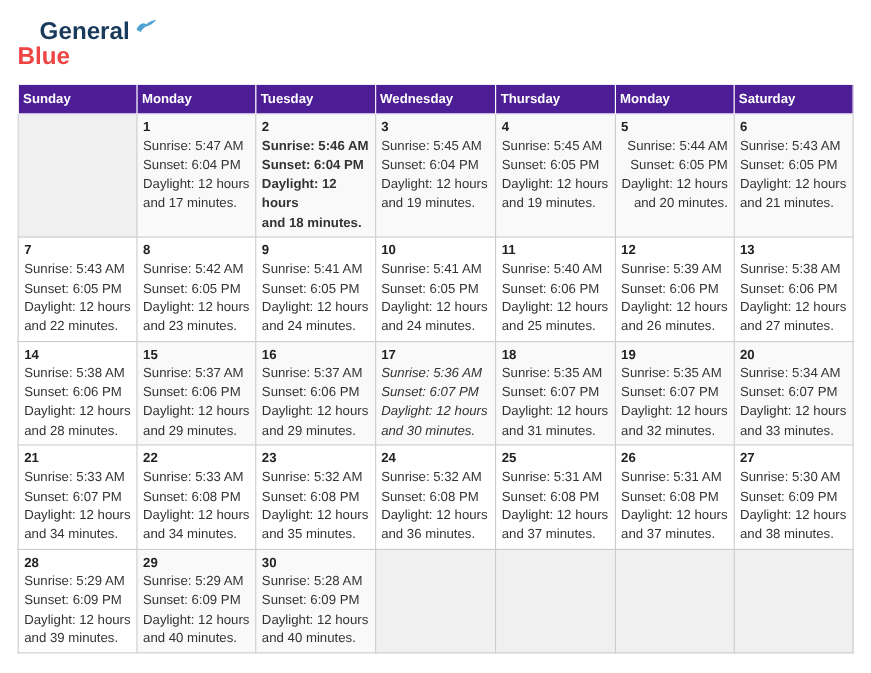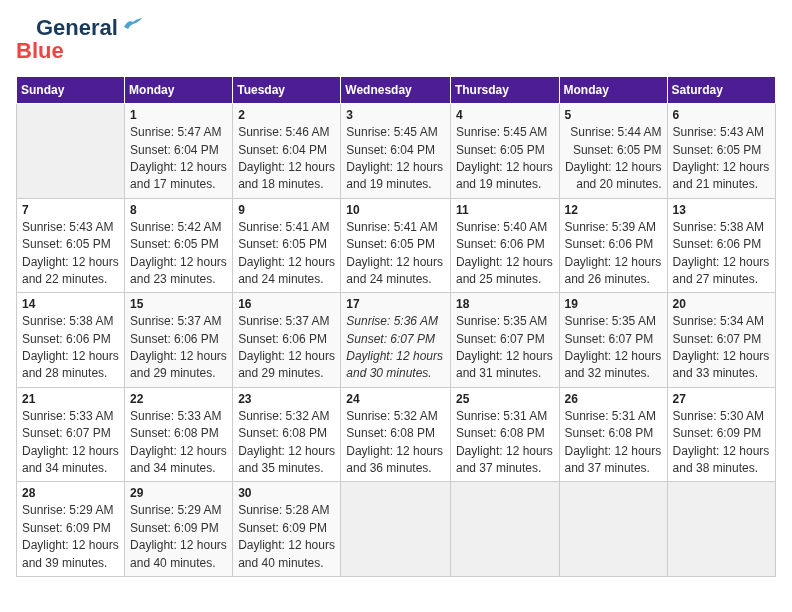--- a/index.html
+++ b/index.html
@@ -120,21 +120,21 @@
         <td class="empty-cell"></td>
         <td>
           <span class="day-number">1</span>
           <div class="day-info" style="white-space: pre-line;">Sunrise: 5:47 AM
 Sunset: 6:04 PM
 Daylight: 12 hours
 and 17 minutes.</div>
         </td>
         <td>
           <span class="day-number">2</span>
-          <div class="day-info" style="white-space: pre-line;">Sunrise: 5:46 AM
+          <div class="day-info" style="white-space: pre-line; font-weight: bold;">Sunrise: 5:46 AM
 Sunset: 6:04 PM
 Daylight: 12 hours
 and 18 minutes.</div>
         </td>
         <td>
           <span class="day-number">3</span>
           <div class="day-info" style="white-space: pre-line;">Sunrise: 5:45 AM
 Sunset: 6:04 PM
 Daylight: 12 hours
 and 19 minutes.</div>

